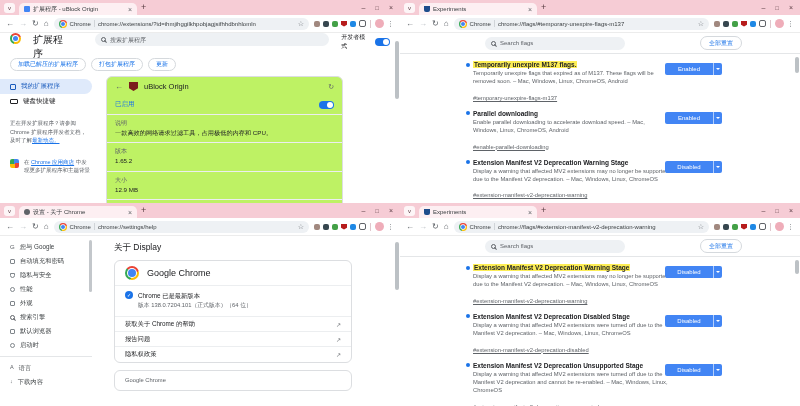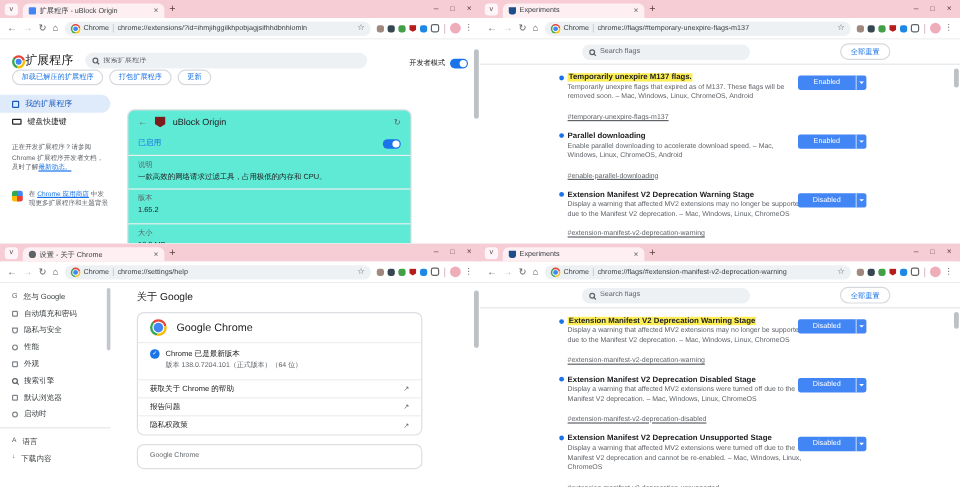--- a/index.html
+++ b/index.html
@@ -50,41 +50,41 @@
   .g-star::before{content:"☆"}.g-kebab::before{content:"⋮"}.g-ext::before{content:"↗"}
   .g-check::before{content:"✓"}.g-down::before{content:"↓"}.g-lang::before{content:"A"}
   .mag{width:5px;height:5px;border:1px solid #5f6368;border-radius:50%;position:relative;flex-shrink:0}
   .mag::after{content:"";position:absolute;width:3px;height:1px;background:#5f6368;transform:rotate(45deg);right:-2px;bottom:-1px}
   input.sinput{border:none;outline:none;background:transparent;font-family:inherit;font-size:6px;color:#3c4043;flex:1;min-width:0}
   input.sinput::placeholder{color:#5f6368}
   .tgl{width:15px;height:8px;border-radius:4px;background:#1a73e8;position:relative;flex-shrink:0}
   .tgl::after{content:"";position:absolute;right:1px;top:1px;width:6px;height:6px;border-radius:50%;background:#fff}
 
   
-  .xhead{height:24px;display:flex;align-items:flex-end;gap:0;padding:0 10px}
+  .xhead{height:24px;display:flex;align-items:flex-start;gap:12px;padding:0 10px}
   .biglogo{width:11px;height:11px;border-radius:50%;position:relative;flex-shrink:0;
     background:conic-gradient(from -45deg,#ea4335 0 120deg,#fbbc05 0 240deg,#34a853 0 360deg)}
   .biglogo::after{content:"";position:absolute;inset:3px;border-radius:50%;background:#4285f4;box-shadow:0 0 0 1px #fff}
   .xtitle{font-size:10px;color:#202124}
   .xsearch{width:235px;height:13px;margin-left:10px;background:#eef1f4;border-radius:7px;display:flex;align-items:center;gap:4px;padding:0 6px}
   .devmode{margin-left:auto;display:flex;align-items:center;gap:4px;font-size:6px;color:#202124}
   .xchips{display:flex;gap:5px;padding:1px 10px 5px}
   .xchip{height:13px;border:1px solid #d5d9dd;border-radius:7px;color:#1a73e8;font-size:6px;display:flex;align-items:center;padding:0 7px;white-space:nowrap}
   .xbody{display:flex;align-items:flex-start}
   .xsb{width:100px;flex-shrink:0;padding-top:3px}
   .xsbitem{height:15px;display:flex;align-items:center;gap:5px;padding-left:10px;font-size:6.5px;color:#202124}
   .xsbitem.sel{background:#dfeafb;color:#185abc;border-radius:0 8px 8px 0;width:92px}
   .xsbicon{width:6px;height:6px;border:1px solid currentColor;border-radius:1px;flex-shrink:0}
   .xsbicon.kbd{width:8px;height:5px}
   .xnote{font-size:5.5px;color:#5f6368;padding:10px 10px 0 10px;line-height:1.55}
   .lnk{color:#1a73e8;text-decoration:underline}
   .xstore{display:flex;gap:5px;padding:13px 10px 0 10px;font-size:5.5px;color:#5f6368;line-height:1.55}
   .storeicon{width:9px;height:9px;border-radius:2px;flex-shrink:0;margin-top:1px;
     background:conic-gradient(#4285f4 0 25%,#ea4335 0 50%,#fbbc05 0 75%,#34a853 0 100%)}
-  .ecard{width:237px;margin-left:6px;margin-top:15px;border:1px solid #dcdee1;border-radius:6px;background:#5eead4}
+  .ecard{width:237px;margin-left:6px;margin-top:0;border:1px solid #dcdee1;border-radius:6px;background:#bef264}
   .echead{height:19px;display:flex;align-items:center;gap:6px;padding:0 8px}
   .back{font-size:8px;color:#5f6368}
   .ubshield{width:9px;height:9px;background:#7b1d1d;clip-path:polygon(0 0,100% 0,100% 70%,50% 100%,0 70%);flex-shrink:0}
   .ename{font-size:7.5px;color:#202124;flex:1}
   .erefresh{font-size:7px;color:#5f6368}
   .eon{display:flex;align-items:center;justify-content:space-between;padding:4px 8px 5px;font-size:6.5px;color:#1a73e8}
   .esec{padding:4px 8px 5px;border-top:1px solid #eceef0;line-height:1.5}
   .elab{font-size:6px;color:#5f6368}
   .eval{font-size:6.2px;color:#202124}
 
@@ -411,21 +411,21 @@
             <span>语言</span>
           </div>
           <div class="ssbitem">
             <span class="sic txt g g-down"></span>
             <span>下载内容</span>
           </div>
 
           <span class="ssbsb"></span>
         </div>
         <div class="smain">
-          <div class="sheading">关于 Google</div>
+          <div class="sheading">关于 Display</div>
           <div class="scard">
             <div class="scardtop">
               <span class="biglogo lg"></span>
               <span class="sprod">Google Chrome</span>
             </div>
             <div class="supdate">
               <span class="upd g g-check"></span>
               <span class="sstat">
                 <span>Chrome 已是最新版本</span><br>
                 <span class="sver">版本 138.0.7204.101（正式版本）（64 位）</span>

